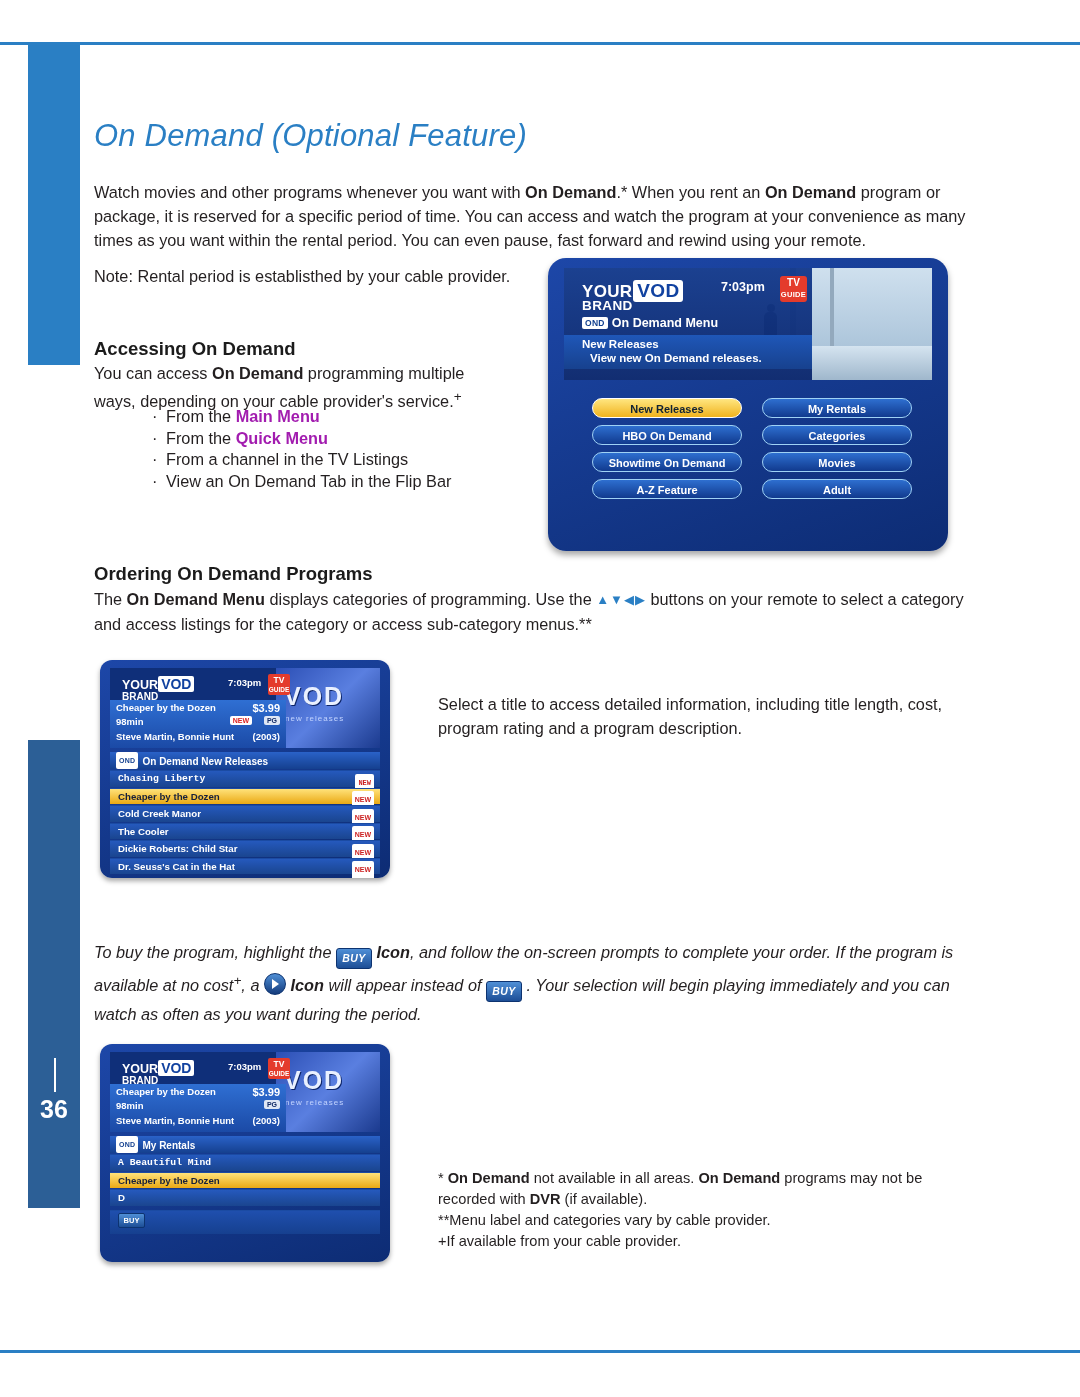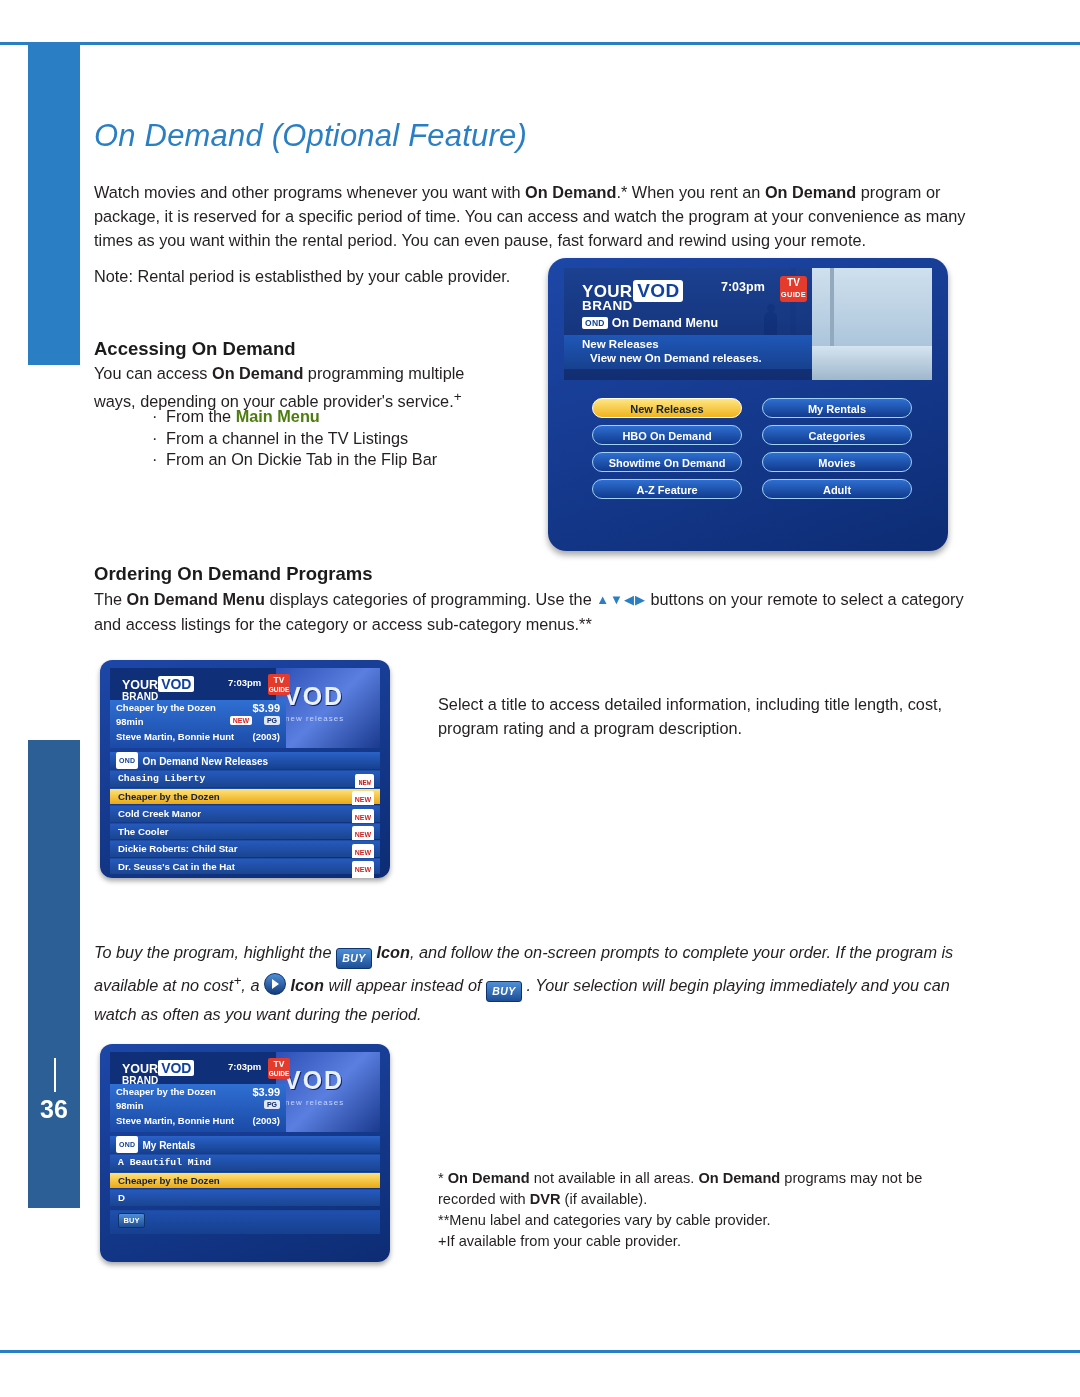--- a/index.html
+++ b/index.html
@@ -93,21 +93,21 @@
     color: #1b1b1b;
   }
   .bullet-list {
     position: absolute;
     font-size: 16.3px;
     line-height: 21.5px;
     color: #231f20;
   }
   .bullet-list div { white-space: nowrap; }
   .bullet-list .b-dot { display: inline-block; width: 14px; }
-  .hl { color: #4d7c0f; font-weight: bold; }
+  .hl { color: #a21caf; font-weight: bold; }
 
   
   .ic-buy {
     display: inline-block;
     vertical-align: -4px;
     width: 34px; height: 19px;
     background: linear-gradient(#4f8fd6,#1d4e96);
     border: 1px solid #0d3370;
     border-radius: 3px;
     color: #ffffff;
@@ -485,22 +485,23 @@
 <div class="para" style="left:94px; top:180px; width:885px;">Watch movies and other programs whenever you want with <b>On Demand</b>.* When you rent an <b>On Demand</b> program or package, it is reserved for a specific period of time. You can access and watch the program at your convenience as many times as you want within the rental period. You can even pause, fast forward and rewind using your remote.</div>
 
 <div class="para" style="left:94px; top:264px; width:420px;">Note:  Rental period is establisthed by your cable provider.</div>
 
 <h2 class="sec-head" style="left:94px; top:338px;">Accessing On Demand</h2>
 
 <div class="para" style="left:94px; top:361px; width:400px;">You can access <b>On Demand</b> programming multiple ways, depending on your cable provider's service.<sup>+</sup></div>
 
 <div class="bullet-list" style="left:152px; top:406px;">
   <div><span class="b-dot">·</span>From the <span class="hl">Main Menu</span></div>
+  <div><span class="b-dot">·</span>From the <span class="hl">Quick Menu</span></div>
   <div><span class="b-dot">·</span><span>From a channel in the TV Listings</span></div>
-  <div><span class="b-dot">·</span><span>From an On Dickie Tab in the Flip Bar</span></div>
+  <div><span class="b-dot">·</span><span>View an On Demand Tab in the Flip Bar</span></div>
 </div>
 
 <div class="tv1">
   <div class="bezel">
     <div class="photo">
       <div class="rail"></div>
       <div class="rail2"></div>
       <div class="ground"></div>
       <div class="person"></div>
     </div>

